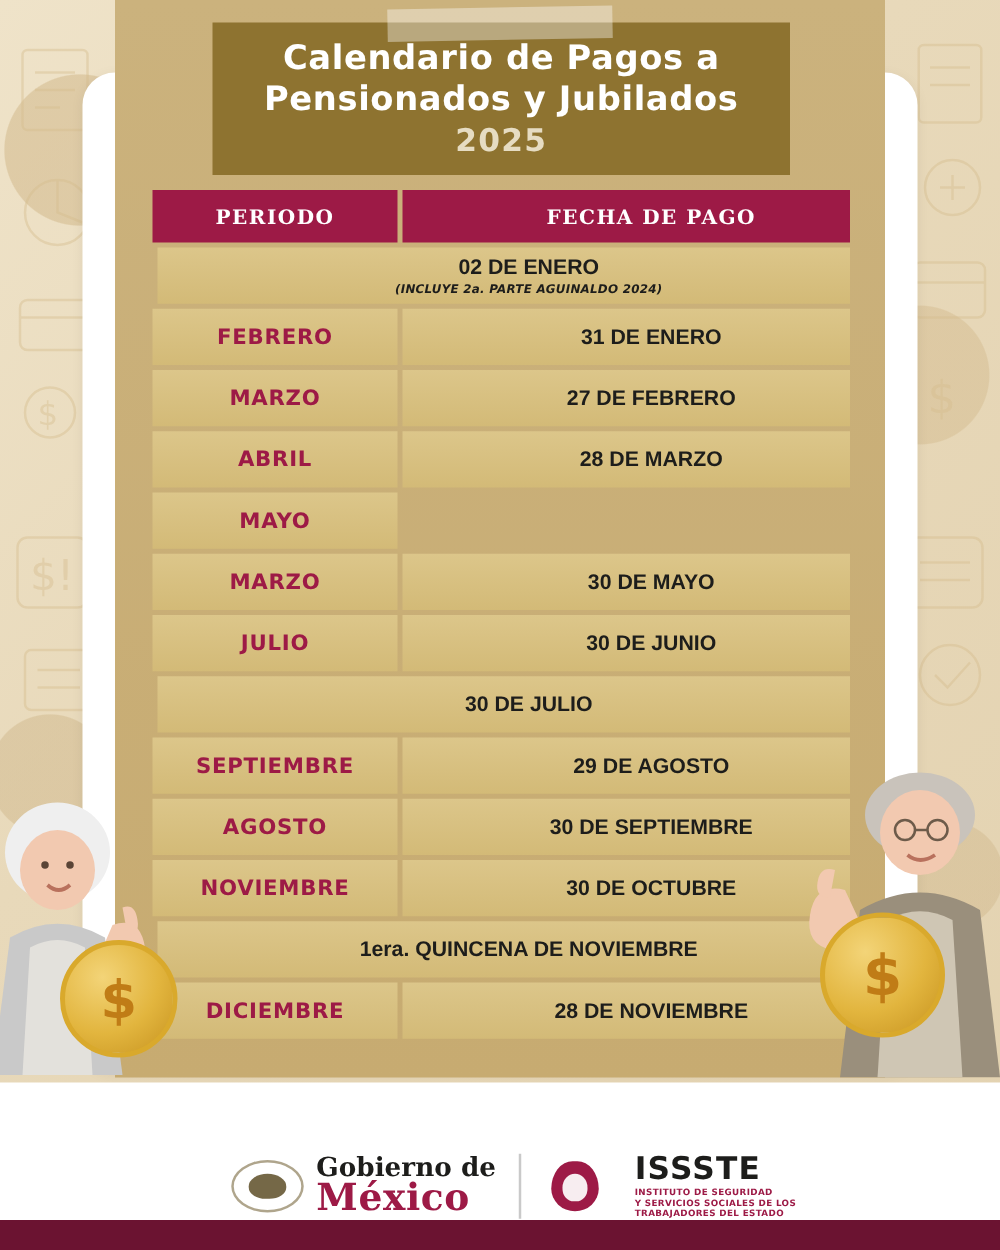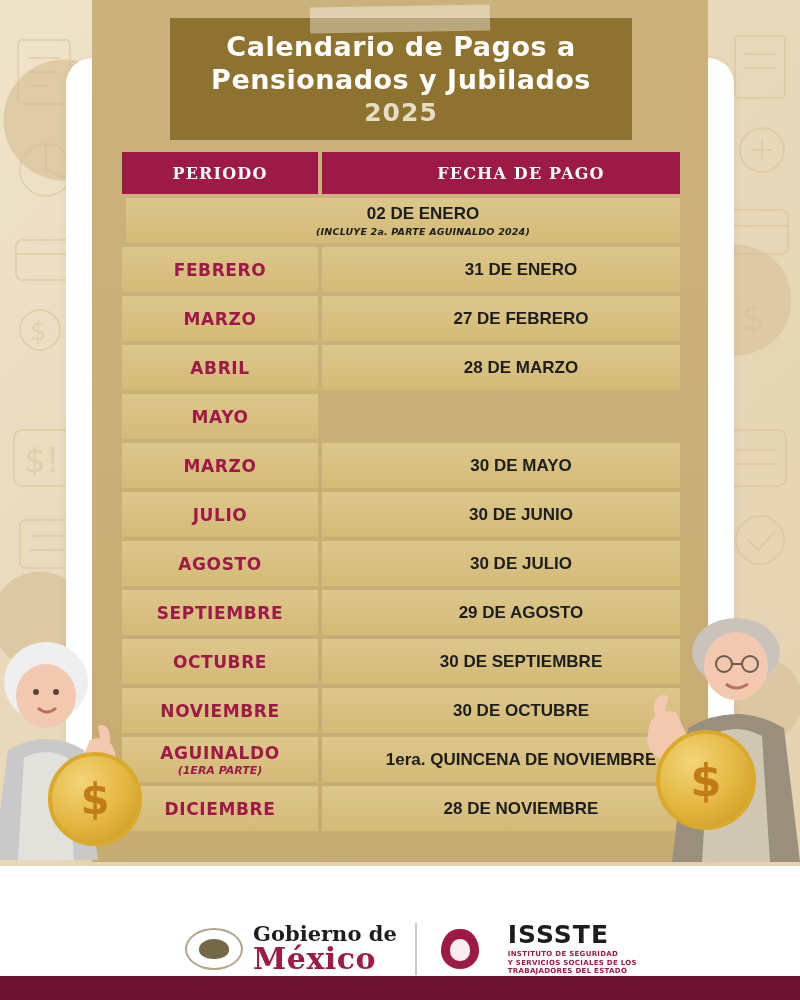--- a/index.html
+++ b/index.html
@@ -440,60 +440,53 @@
     <div class="row body-row">
       <div class="cell-period">
         <span class="period-label">JULIO</span>
       </div>
       <div class="cell-date">
         <span class="date-label">30 DE JUNIO</span>
       </div>
     </div>
 
     <div class="row body-row">
+      <div class="cell-date">
+        <span class="date-label">30 DE JULIO</span>
+      </div>
+    </div>
+
+    <div class="row body-row">
+      <div class="cell-period">
+        <span class="period-label">SEPTIEMBRE</span>
+      </div>
+      <div class="cell-date">
+        <span class="date-label">29 DE AGOSTO</span>
+      </div>
+    </div>
+
+    <div class="row body-row">
       <div class="cell-period">
         <span class="period-label">AGOSTO</span>
       </div>
       <div class="cell-date">
-        <span class="date-label">30 DE JULIO</span>
-      </div>
-    </div>
-
-    <div class="row body-row">
-      <div class="cell-period">
-        <span class="period-label">SEPTIEMBRE</span>
-      </div>
-      <div class="cell-date">
-        <span class="date-label">29 DE AGOSTO</span>
-      </div>
-    </div>
-
-    <div class="row body-row">
-      <div class="cell-period">
-        <span class="period-label">OCTUBRE</span>
-      </div>
-      <div class="cell-date">
         <span class="date-label">30 DE SEPTIEMBRE</span>
       </div>
     </div>
 
     <div class="row body-row">
       <div class="cell-period">
         <span class="period-label">NOVIEMBRE</span>
       </div>
       <div class="cell-date">
         <span class="date-label">30 DE OCTUBRE</span>
       </div>
     </div>
 
     <div class="row body-row">
-      <div class="cell-period">
-        <span class="period-label">AGUINALDO</span>
-        <span class="period-sub">(1ERA PARTE)</span>
-      </div>
       <div class="cell-date">
         <span class="date-label">1era. QUINCENA DE NOVIEMBRE</span>
       </div>
     </div>
 
     <div class="row body-row">
       <div class="cell-period">
         <span class="period-label">DICIEMBRE</span>
       </div>
       <div class="cell-date">

